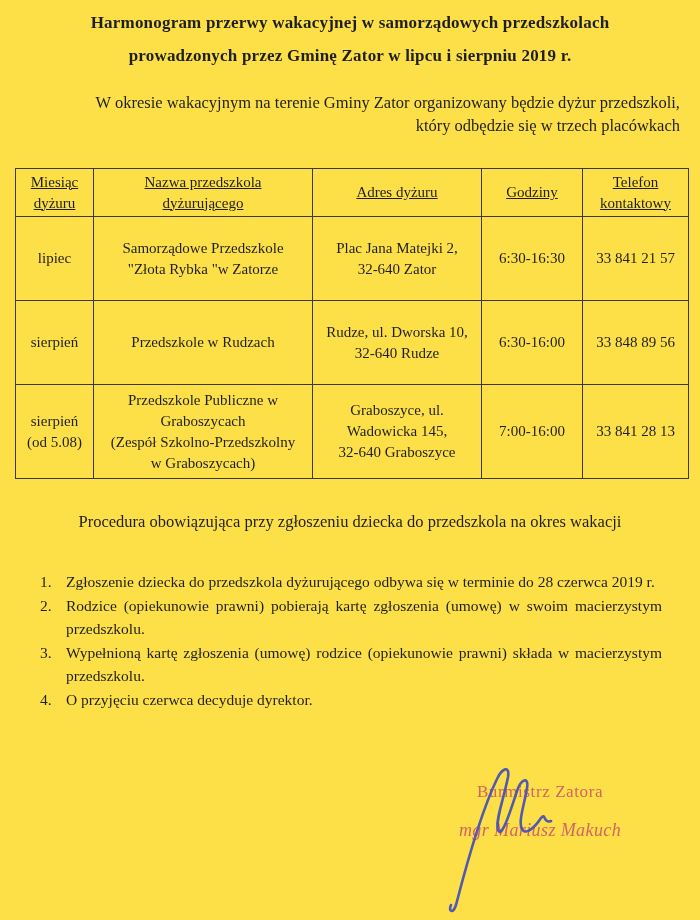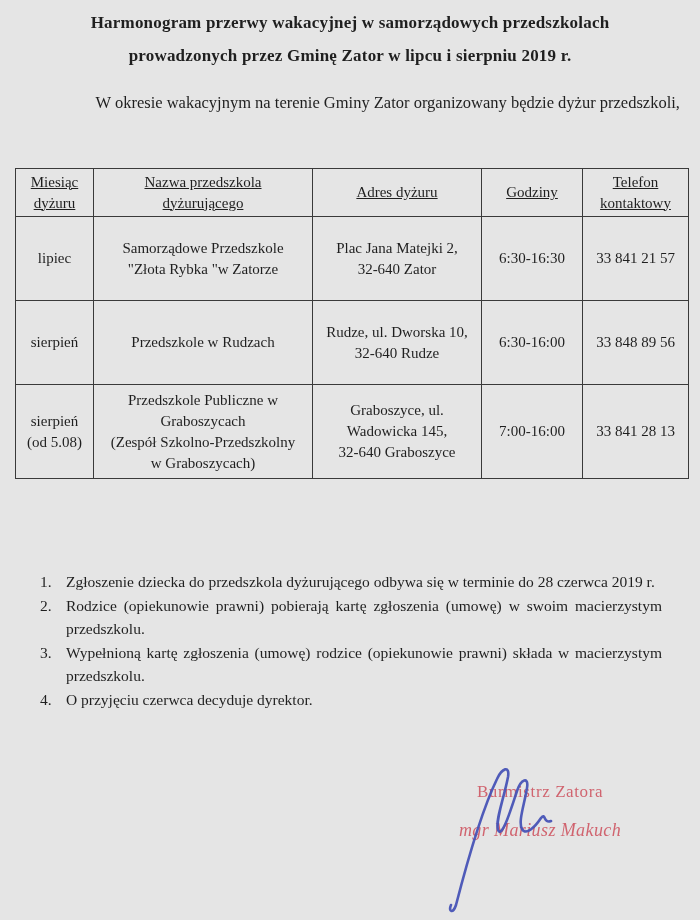--- a/index.html
+++ b/index.html
@@ -5,21 +5,21 @@
   :root{
     --stamp-color:#cf5a66;
     --ink-color:#4753b6;
     --text-color:#1f1f1f;
     --line-color:#3a3a3a;
   }
   html,body{margin:0;padding:0;background:#ffffff;}
   .page{
     position:relative;
     width:700px;height:920px;
-    background:#e5e5e5;
+    background:#fde047;
     font-family:"Liberation Serif","DejaVu Serif",serif;
     color:var(--text-color);
     overflow:hidden;
   }
   .title{
     position:absolute;top:6px;left:0;right:0;
     text-align:center;font-weight:bold;
     font-size:17px;line-height:33px;
     letter-spacing:0.2px;
   }
@@ -81,20 +81,21 @@
 
 <div class="page">
 
   <div class="title">
     <div>Harmonogram przerwy wakacyjnej w samorządowych przedszkolach</div>
     <div>prowadzonych przez Gminę Zator w lipcu i sierpniu 2019 r.</div>
   </div>
 
   <div class="intro">
     <div>W okresie wakacyjnym na terenie Gminy Zator organizowany będzie dyżur przedszkoli,</div>
+    <div>który odbędzie się w trzech placówkach</div>
   </div>
 
   <table class="schedule">
     <colgroup>
       <col style="width:78px">
       <col style="width:219px">
       <col style="width:169px">
       <col style="width:101px">
       <col style="width:106px">
     </colgroup>
@@ -137,20 +138,21 @@
 w Graboszycach)</td>
         <td>Graboszyce, ul.
 Wadowicka 145,
 32-640 Graboszyce</td>
         <td>7:00-16:00</td>
         <td>33 841 28 13</td>
       </tr>
     </tbody>
   </table>
 
+  <div class="proc-heading">Procedura obowiązująca przy zgłoszeniu dziecka do przedszkola na okres wakacji</div>
 
   <div class="proc-list">
     <div class="li">
       <span class="num">1.</span>
       <span class="li-text">Zgłoszenie dziecka do przedszkola dyżurującego odbywa się w terminie do 28 czerwca 2019 r.</span>
     </div>
     <div class="li">
       <span class="num">2.</span>
       <span class="li-text">Rodzice (opiekunowie prawni) pobierają kartę zgłoszenia (umowę) w swoim macierzystym przedszkolu.</span>
     </div>

